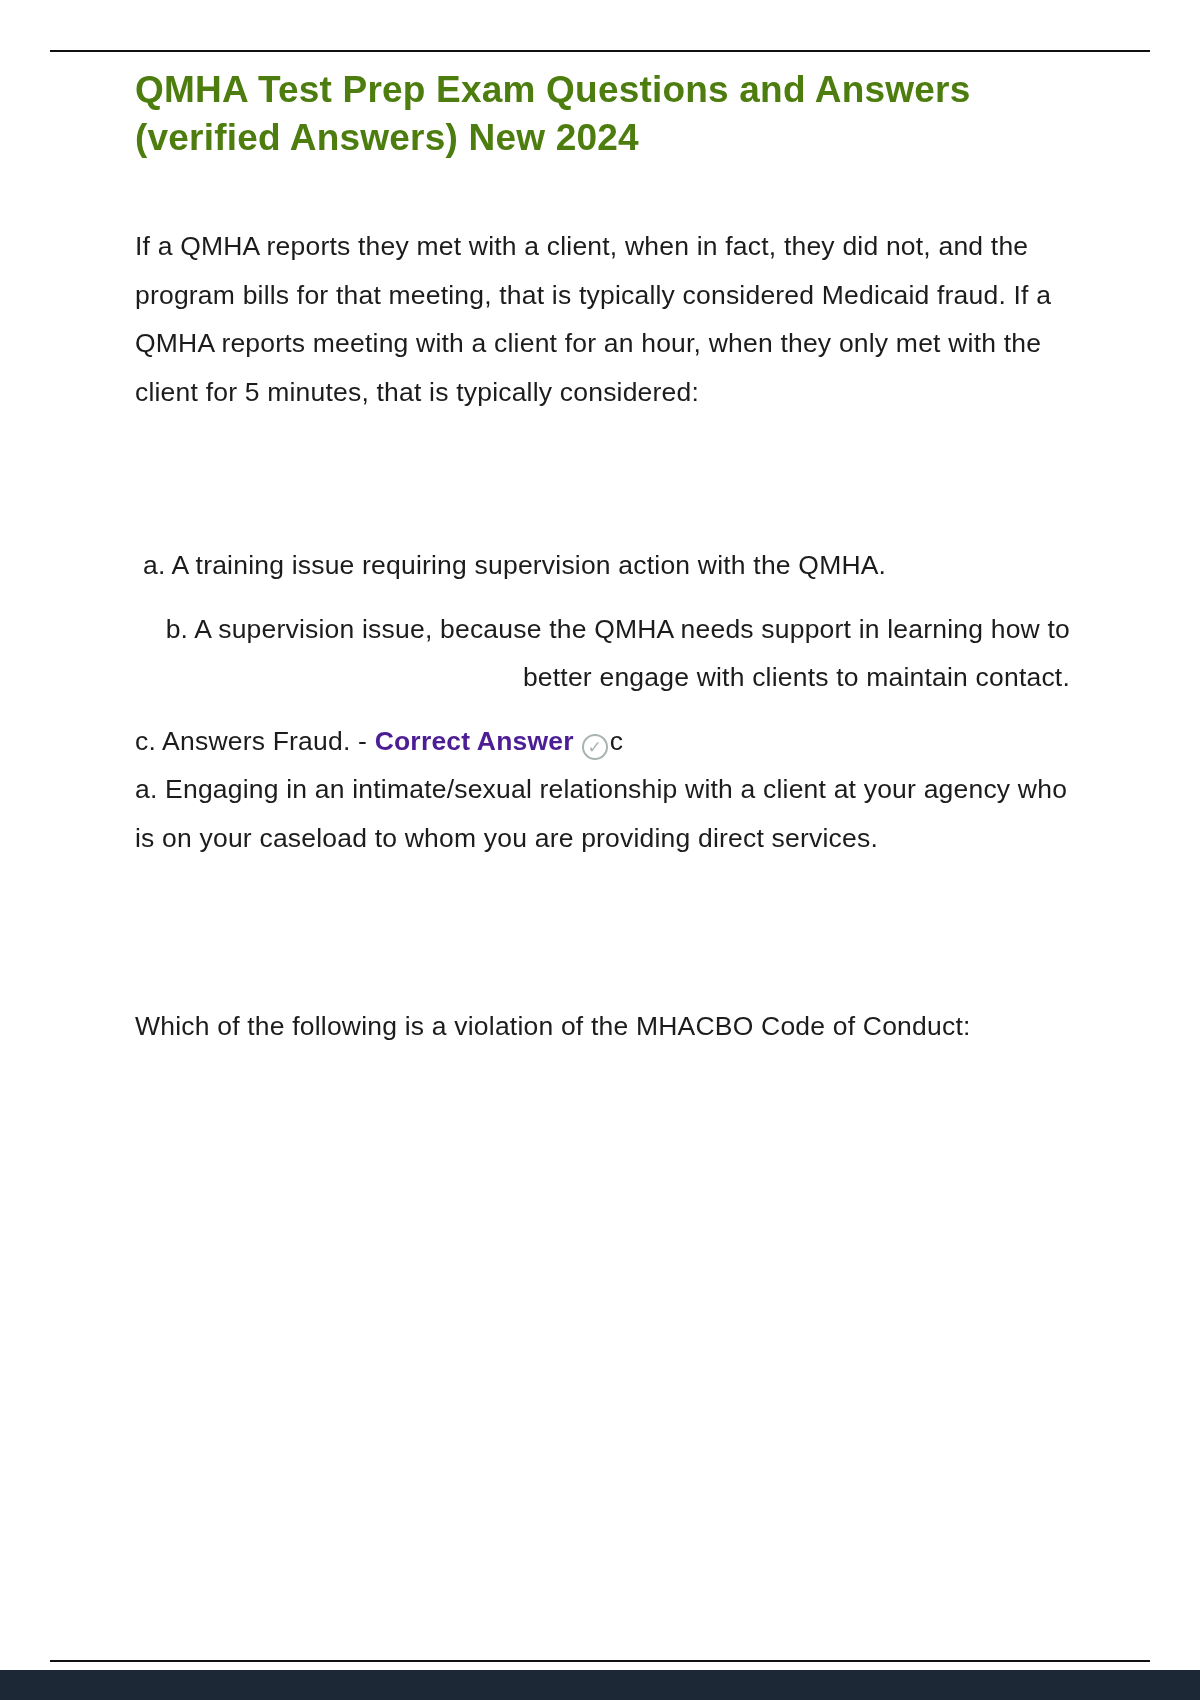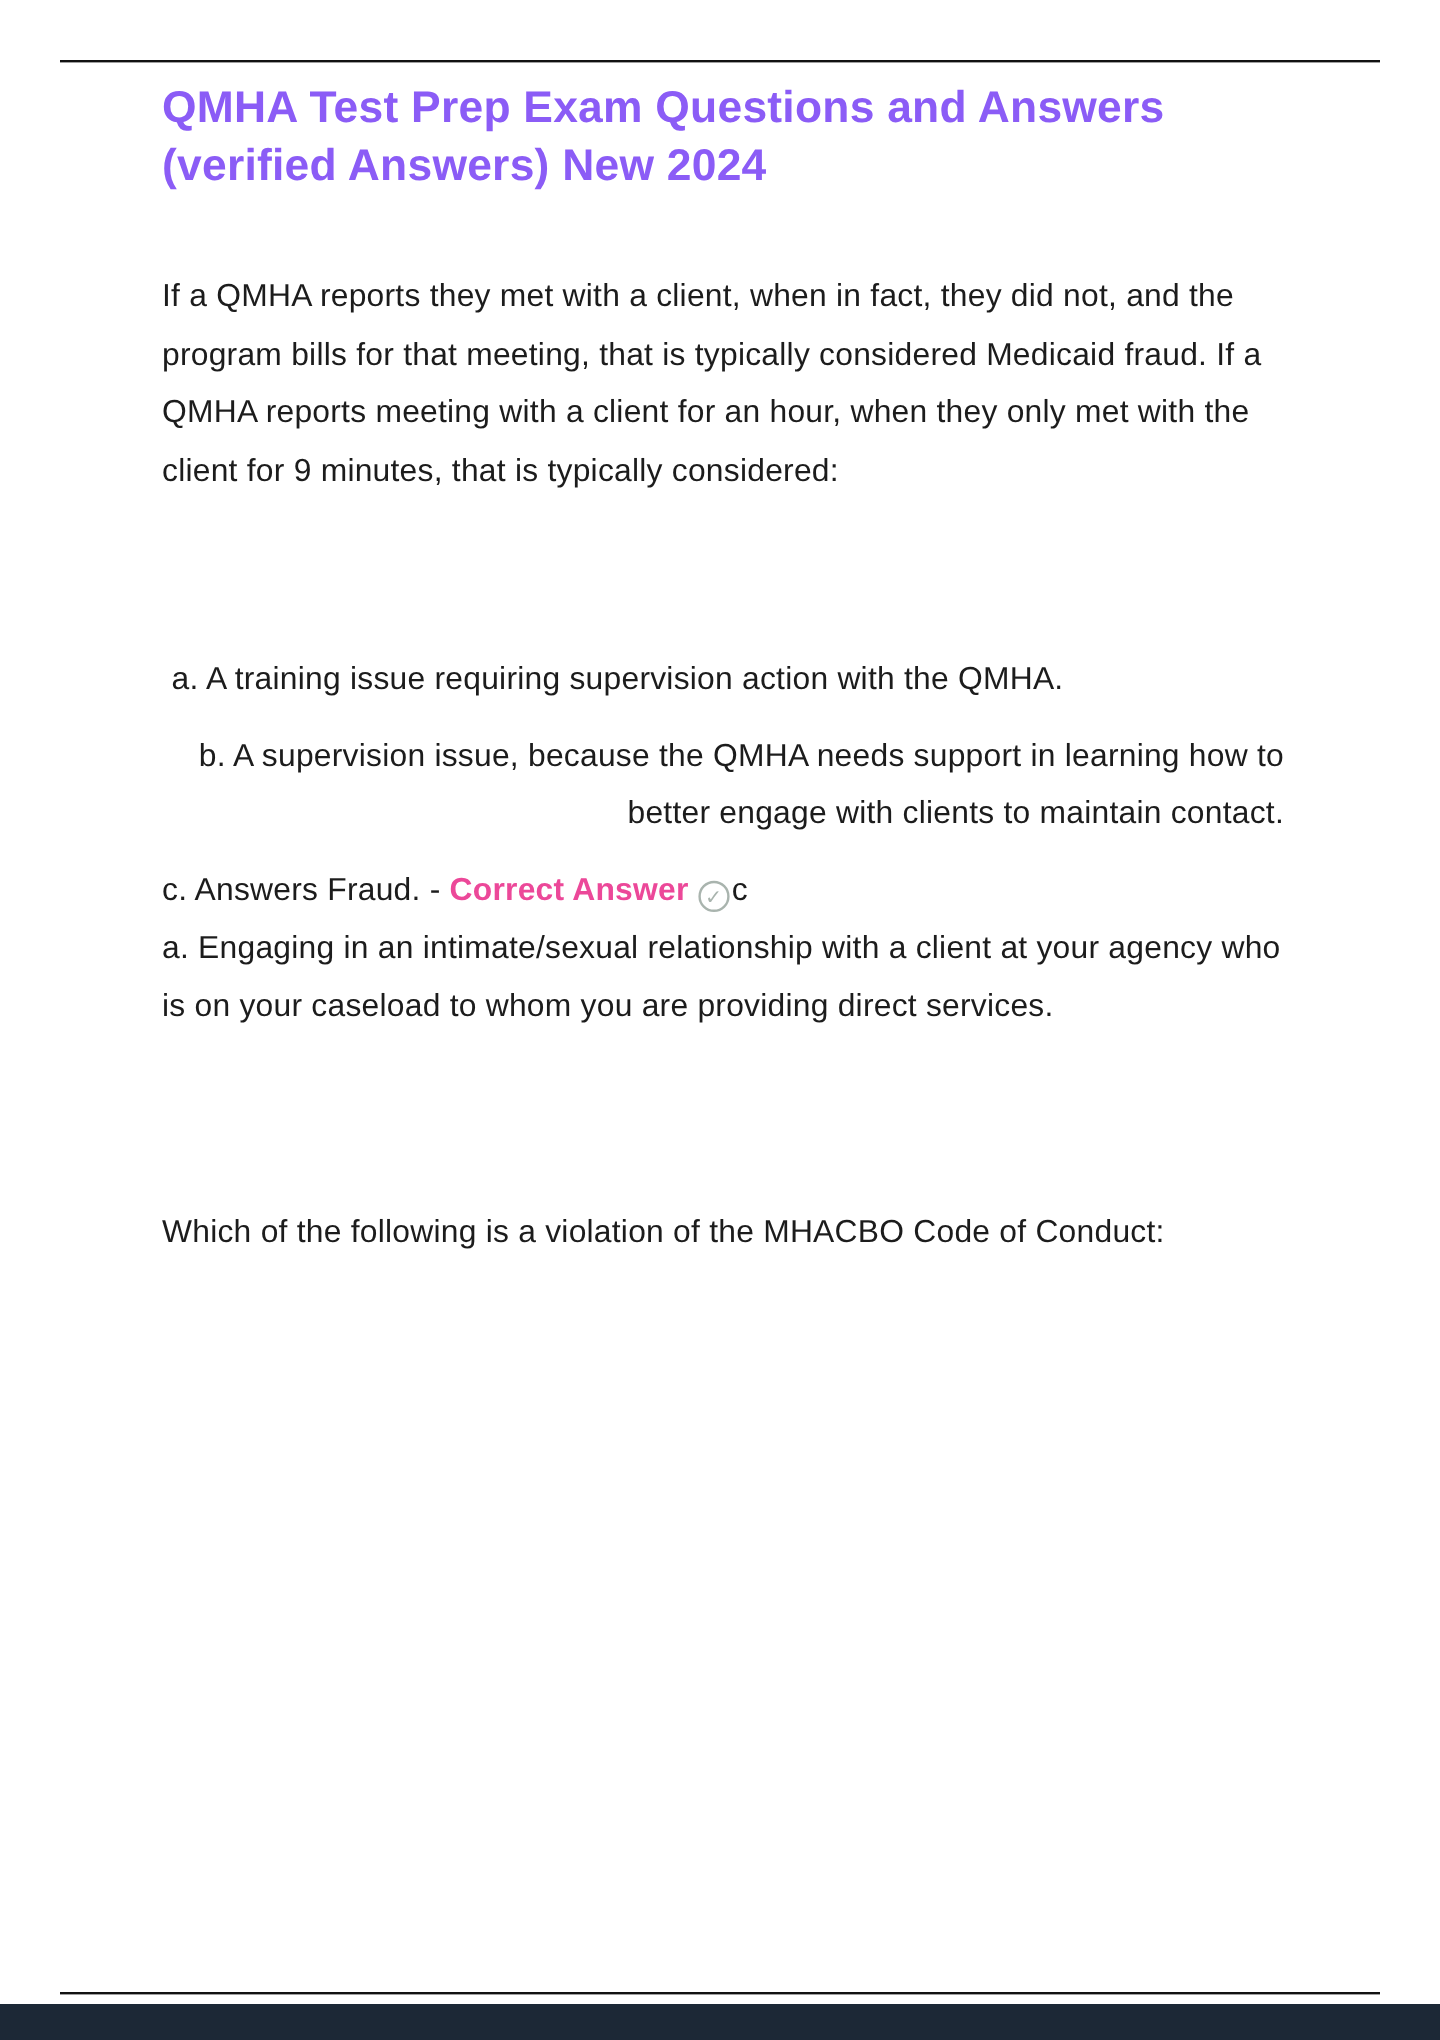--- a/index.html
+++ b/index.html
@@ -29,37 +29,37 @@
   .content {
     position: absolute;
     top: 66px;
     left: 135px;
     width: 935px;
   }
   h1.doc-title {
     font-size: 37px;
     font-weight: 800;
     line-height: 1.3;
-    color: #8b5cf6;
+    color: #4d7c0f;
     letter-spacing: 0.2px;
     margin-bottom: 60px;
   }
   .para {
     font-size: 26.5px;
     line-height: 1.83;
     color: #1c1c1c;
     letter-spacing: 0.2px;
   }
   .q1-text { margin-bottom: 125px; }
   .opt-a1 { margin-bottom: 15px; padding-left: 8px; }
   .opt-b1 { margin-bottom: 15px; text-align: right; }
   .opt-c1 { margin-bottom: 0; }
   .q2-text { margin-top: 140px; margin-bottom: 130px; }
   .correct-answer {
-    color: #ec4899;
+    color: #4c1d95;
     font-weight: 700;
   }
   .check-icon {
     display: inline-block;
     width: 26px;
     height: 26px;
     border: 2px solid #a9b4ae;
     border-radius: 50%;
     color: #a9b4ae;
     font-size: 17px;
@@ -91,21 +91,21 @@
 <body>
 
 <div class="page">
 
   <div class="top-rule"></div>
 
   <div class="content">
 
     <h1 class="doc-title">QMHA Test Prep Exam Questions and Answers (verified Answers) New 2024</h1>
 
-    <p class="para q1-text">If a QMHA reports they met with a client, when in fact, they did not, and the program bills for that meeting, that is typically considered Medicaid fraud. If a QMHA reports meeting with a client for an hour, when they only met with the client for 9 minutes, that is typically considered:</p>
+    <p class="para q1-text">If a QMHA reports they met with a client, when in fact, they did not, and the program bills for that meeting, that is typically considered Medicaid fraud. If a QMHA reports meeting with a client for an hour, when they only met with the client for 5 minutes, that is typically considered:</p>
 
     <p class="para opt-a1">a. A training issue requiring supervision action with the QMHA.</p>
 
     <p class="para opt-b1">b. A supervision issue, because the QMHA needs support in learning how to better engage with clients to maintain contact.</p>
 
     <p class="para opt-c1"><span>c. Answers Fraud. - </span><span class="correct-answer">Correct Answer</span><span class="check-icon">✓</span><span>c</span></p>
 
     <p class="para">a. Engaging in an intimate/sexual relationship with a client at your agency who is on your caseload to whom you are providing direct services.</p>
 
     <p class="para q2-text">Which of the following is a violation of the MHACBO Code of Conduct:</p>

